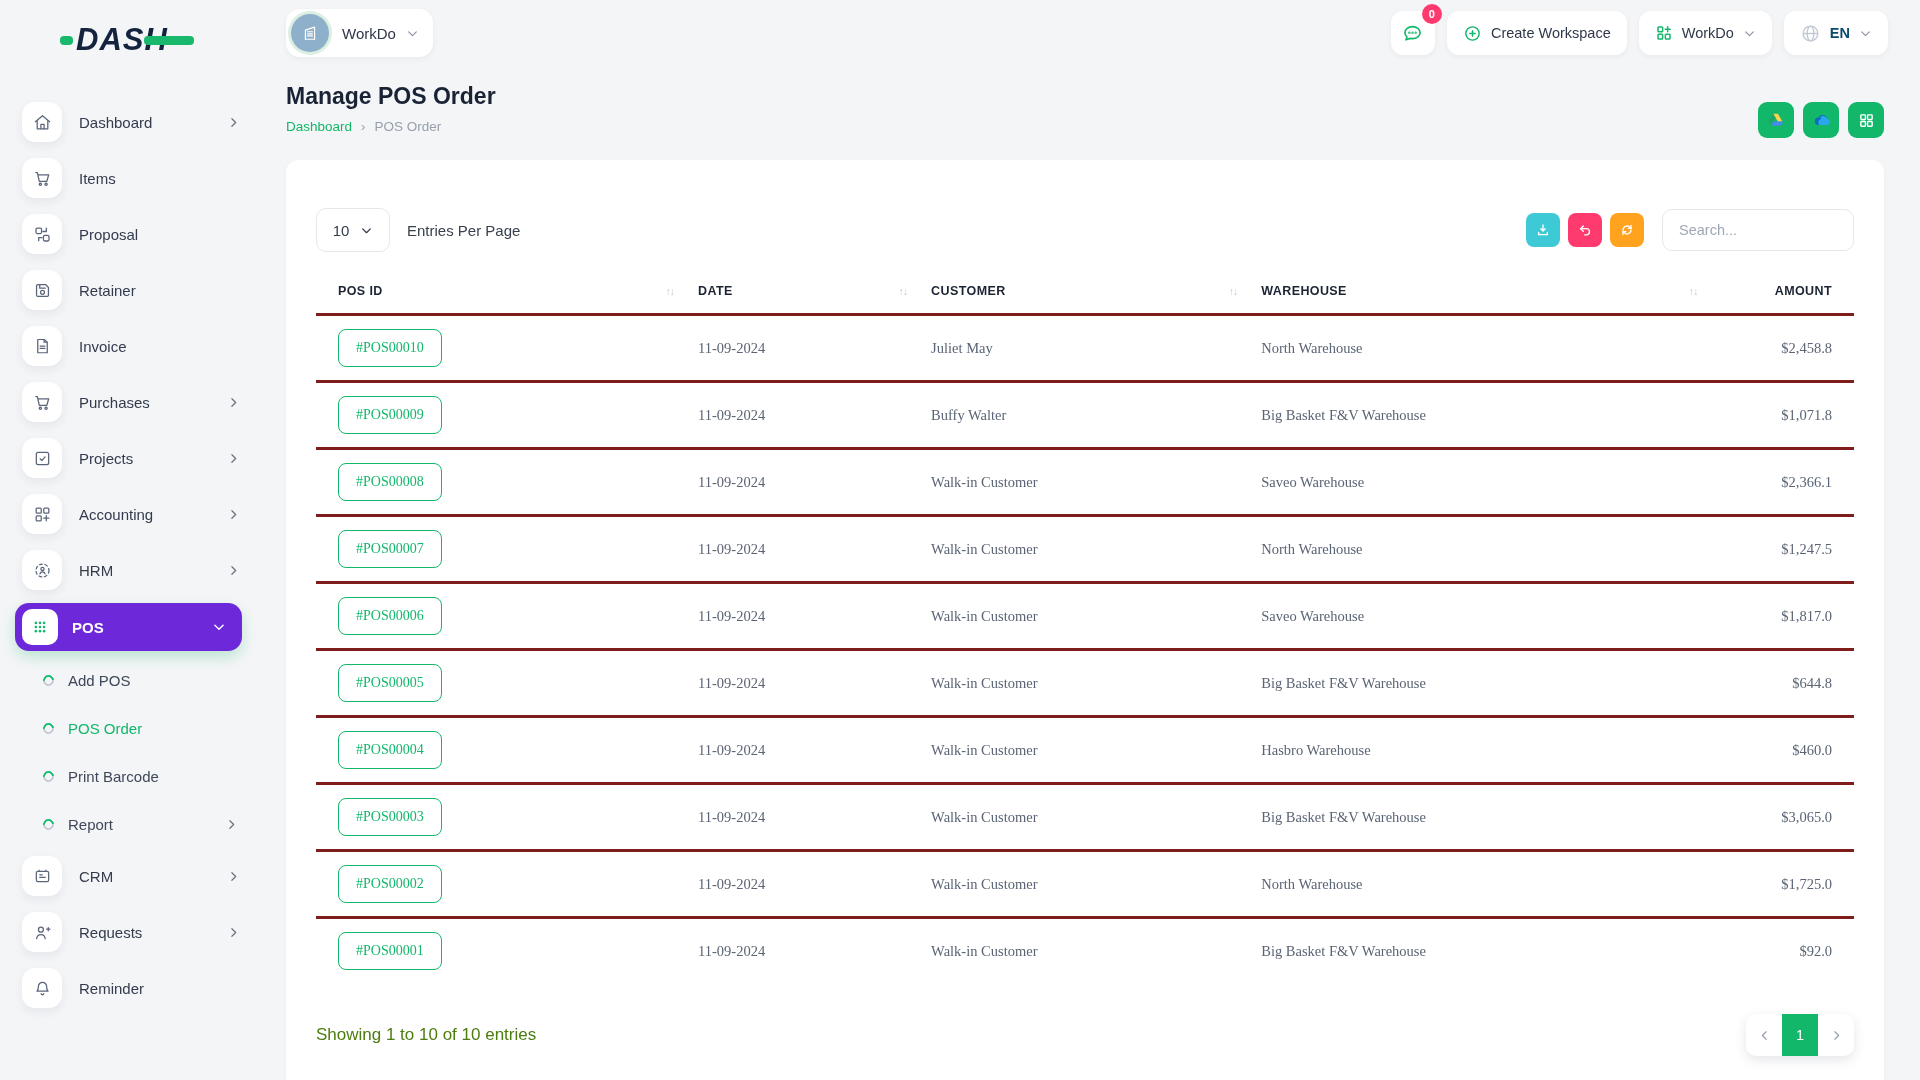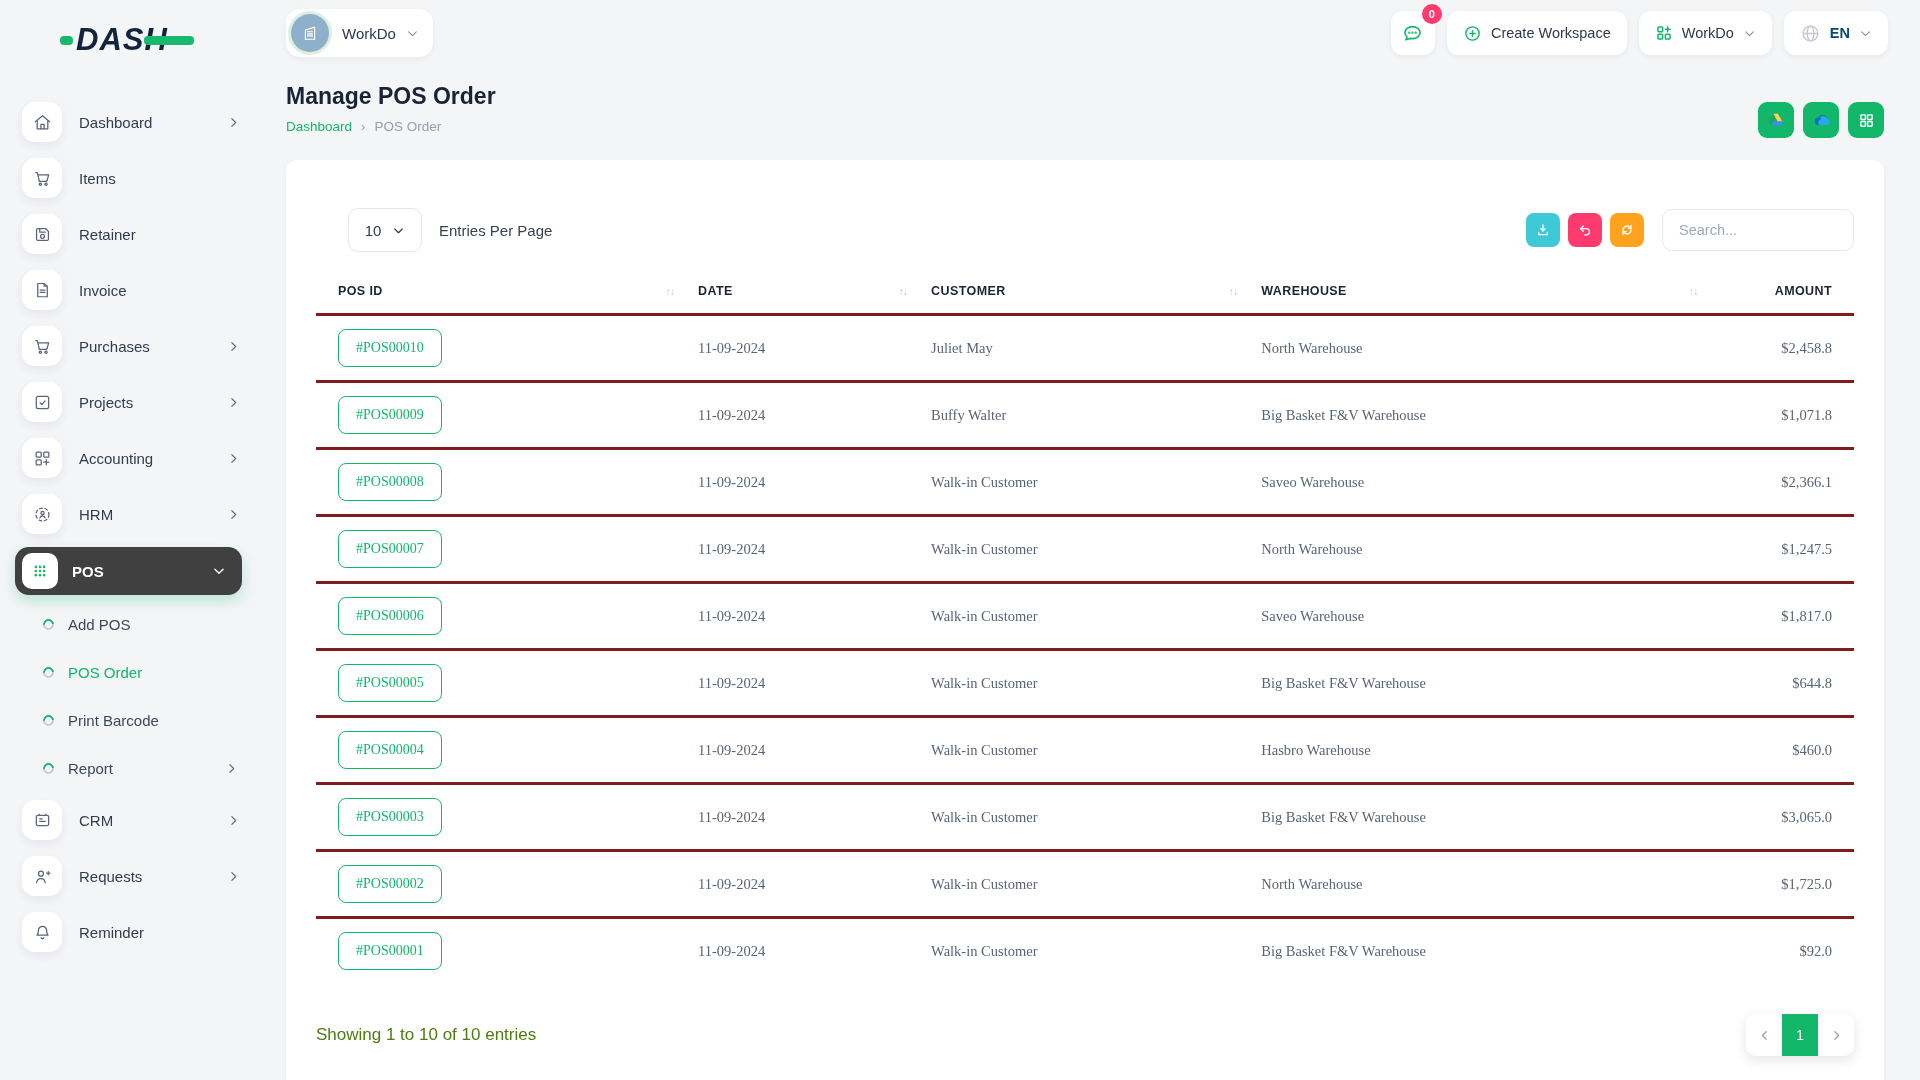--- a/index.html
+++ b/index.html
@@ -12,21 +12,21 @@
   .logo-row { height:48px; display:flex; align-items:center; padding-left:60px; }
   .logo { display:flex; align-items:center; position:relative; cursor:pointer; }
   .logo-dot { width:13px; height:9px; border-radius:4px; background:#18b86d; margin-right:3px; }
   .logo-text { font-size:31px; font-weight:800; letter-spacing:1px; color:#14243e; font-style:italic; }
   .logo-bar { width:50px; height:9px; border-radius:4px; background:#18b86d; margin-left:-24px; }
   .nav { margin-top:30px; }
   .nav-item { height:56px; display:flex; align-items:center; padding:0 20px 0 22px; cursor:pointer; }
   .tile { width:40px; height:40px; border-radius:13px; background:#fff; display:flex; align-items:center; justify-content:center; color:#5a6579; box-shadow:0 4px 10px rgba(35,45,65,.07); flex:none; }
   .nav-label { margin-left:17px; font-size:15px; color:#333b4d; font-weight:500; }
   .nav-chevron { margin-left:auto; color:#69707f; display:flex; }
-  .nav-item.active-pill { background:#404040; border-radius:14px; margin:5px 18px 5px 15px; height:48px; padding:0 16px 0 7px; box-shadow:0 6px 14px rgba(18,183,106,.25); }
+  .nav-item.active-pill { background:#6d28d9; border-radius:14px; margin:5px 18px 5px 15px; height:48px; padding:0 16px 0 7px; box-shadow:0 6px 14px rgba(18,183,106,.25); }
   .active-pill .tile { width:36px; height:36px; border-radius:10px; color:#12b76a; box-shadow:none; }
   .active-pill .nav-label { color:#fff; font-weight:700; margin-left:14px; }
   .active-pill .nav-chevron { color:#fff; }
   .subnav-item { height:48px; display:flex; align-items:center; padding:0 22px 0 43px; cursor:pointer; }
   .bullet { width:11px; height:11px; border-radius:50%; border:2.5px solid #c2cbd6; border-top-color:#12b76a; border-left-color:#12b76a; transform:rotate(40deg); flex:none; }
   .subnav-label { margin-left:14px; font-size:15px; color:#3f4759; }
   .subnav-item.active .subnav-label { color:#12b76a; }
   .subnav-chevron { margin-left:auto; color:#69707f; display:flex; }
 
   
@@ -47,21 +47,21 @@
   .page-title { font-size:23px; font-weight:700; color:#1a2336; }
   .breadcrumb { margin-top:9px; display:flex; align-items:center; gap:9px; font-size:13.5px; }
   .bc-link { color:#12b76a; cursor:pointer; }
   .bc-sep { color:#9aa2af; font-size:13px; }
   .bc-current { color:#98a0ac; }
   .int-buttons { margin-left:auto; display:flex; gap:9px; align-self:flex-start; margin-top:24px; }
   .int-btn { width:36px; height:36px; border-radius:9px; background:#12b76a; display:flex; align-items:center; justify-content:center; cursor:pointer; }
 
   .card { margin-top:22px; background:#fff; border-radius:12px; padding:48px 30px 26px; box-shadow:0 2px 5px rgba(16,24,40,.04); height:932px; }
   .toolbar { display:flex; align-items:center; }
-  .entries-select { width:74px; height:44px; border:1px solid #e4e7ec; border-radius:10px; background:#fff; display:flex; align-items:center; justify-content:center; gap:11px; font-size:15px; color:#333b4d; cursor:pointer;margin-left:32px; }
+  .entries-select { width:74px; height:44px; border:1px solid #e4e7ec; border-radius:10px; background:#fff; display:flex; align-items:center; justify-content:center; gap:11px; font-size:15px; color:#333b4d; cursor:pointer; }
   .entries-select .chev { color:#333b4d; display:flex; }
   .entries-label { margin-left:17px; font-size:15px; color:#39414f; font-weight:500; }
   .toolbar-right { margin-left:auto; display:flex; align-items:center; }
   .sq-btn { width:34px; height:34px; border-radius:8px; display:flex; align-items:center; justify-content:center; color:#fff; cursor:pointer; margin-left:8px; }
   .sq-btn.teal { background:#3ec9d6; }
   .sq-btn.pink { background:#ff3a6e; }
   .sq-btn.orange { background:#ffa21d; }
   .search-input { width:192px; height:42px; border:1px solid #e4e7ec; border-radius:10px; margin-left:18px; padding:0 16px; font-size:14.5px; color:#495264; font-family:"Liberation Sans", sans-serif; outline:none; background:#fff; }
   .search-input::placeholder { color:#a0a7b4; }
 
@@ -118,20 +118,31 @@
         <span class="tile">
           <svg width="19" height="19" viewBox="0 0 24 24" fill="none" stroke="currentColor" stroke-width="1.6" stroke-linecap="round" stroke-linejoin="round">
               <path d="M3.5 4.5h2L8 15.5h9.5l2.3-8H6.2"></path>
               <circle cx="9.3" cy="19.3" r="1.4"></circle>
               <circle cx="16.5" cy="19.3" r="1.4"></circle>
             </svg>
         </span>
         <span class="nav-label">Items</span>
       </div>
 
+      <div class="nav-item">
+        <span class="tile">
+          <svg width="19" height="19" viewBox="0 0 24 24" fill="none" stroke="currentColor" stroke-width="1.6" stroke-linecap="round" stroke-linejoin="round">
+              <rect x="3.8" y="3.8" width="7" height="7" rx="1.5"></rect>
+              <rect x="13.2" y="13.2" width="7" height="7" rx="1.5"></rect>
+              <path d="M16.8 4v4.2h-4.3"></path>
+              <path d="M7.2 20v-4.2h4.3"></path>
+            </svg>
+        </span>
+        <span class="nav-label">Proposal</span>
+      </div>
 
       <div class="nav-item">
         <span class="tile">
           <svg width="19" height="19" viewBox="0 0 24 24" fill="none" stroke="currentColor" stroke-width="1.6" stroke-linecap="round" stroke-linejoin="round">
               <path d="M4.5 6A1.5 1.5 0 0 1 6 4.5h9.8l3.7 3.7V18a1.5 1.5 0 0 1-1.5 1.5H6A1.5 1.5 0 0 1 4.5 18z"></path>
               <path d="M8.5 4.7V9h7"></path>
               <circle cx="12" cy="14.3" r="2.5"></circle>
             </svg>
         </span>
         <span class="nav-label">Retainer</span>

